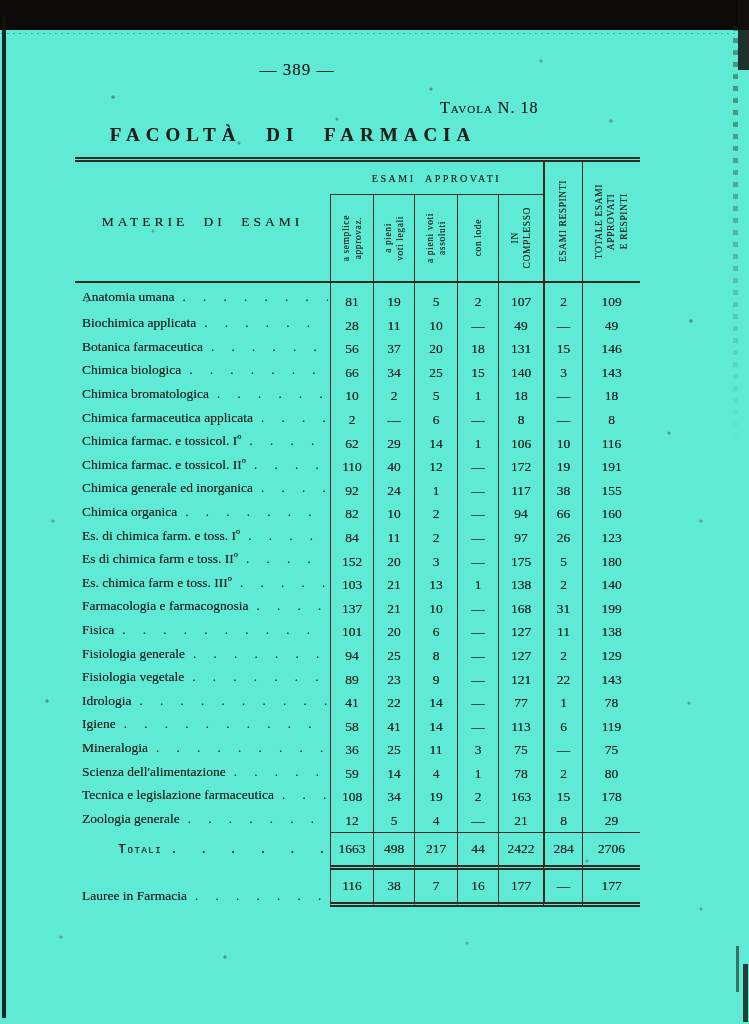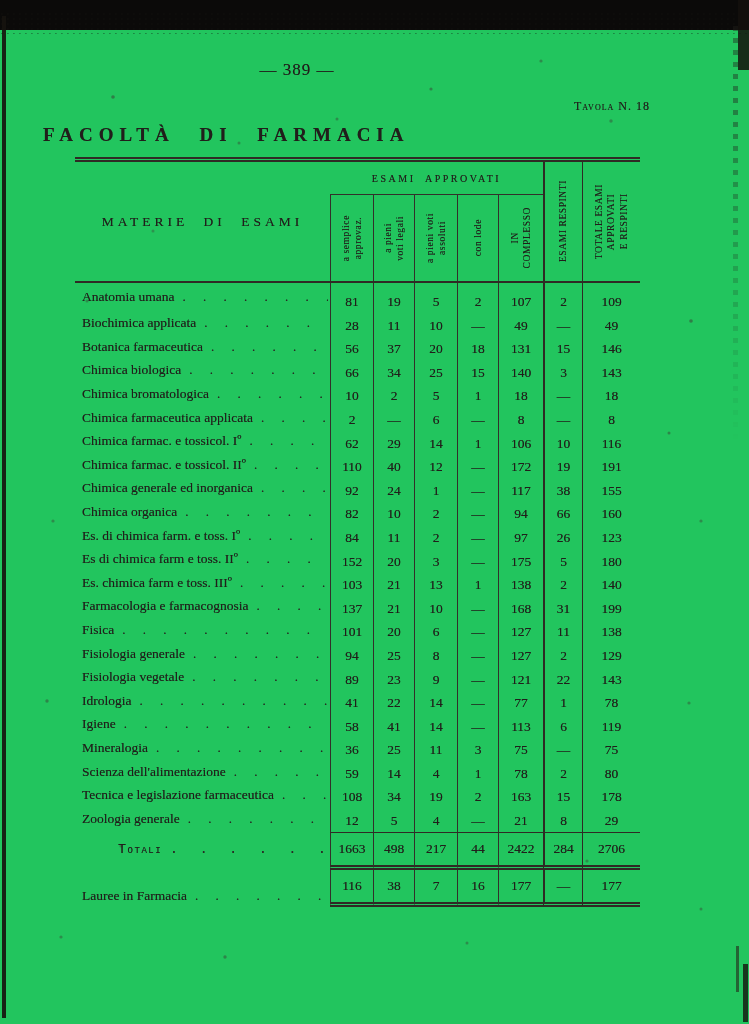--- a/index.html
+++ b/index.html
@@ -1,18 +1,18 @@
 <!DOCTYPE html>
 <html><head>
 <meta charset="utf-8">
 <style>
   html,body { margin:0; padding:0; background:#777; }
   .page {
     position:relative; width:749px; height:1024px; overflow:hidden;
-    background:#22c55e;
+    background:#5eead4;
     font-family:"Liberation Serif","DejaVu Serif",serif;
     color:#211e1b;
   }
   
   .scan-top {
     position:absolute; left:0; top:0; width:749px; height:30px; background:#0b0a09;
     clip-path:polygon(0 0,749 0,749 17,735 13,700 22,660 14,600 20,540 15,480 24,420 16,360 21,300 14,240 22,180 15,120 24,60 16,20 26,0 18);
   }
   .scan-top-noise {
     position:absolute; left:0; top:12px; width:749px; height:22px; opacity:.45;
@@ -40,23 +40,23 @@
       668px 432px 0 .5px rgba(60,55,48,.45), 700px 520px 0 .6px rgba(60,55,48,.4),
       52px 520px  0 .6px rgba(60,55,48,.4), 46px 700px  0 .7px rgba(60,55,48,.45),
       688px 702px 0 .6px rgba(60,55,48,.4), 224px 956px 0 .7px rgba(60,55,48,.45),
       466px 942px 0 .5px rgba(60,55,48,.4), 586px 860px 0 .6px rgba(60,55,48,.4),
       336px 118px 0 .5px rgba(60,55,48,.4), 152px 230px 0 .5px rgba(60,55,48,.35),
       540px 60px  0 .6px rgba(60,55,48,.4), 120px 845px 0 .6px rgba(60,55,48,.4),
       60px 936px  0 .6px rgba(60,55,48,.4), 700px 908px 0 .5px rgba(60,55,48,.4);
   }
   
   .pageno { position:absolute; left:197px; top:60px; width:200px; text-align:center; font-size:17px; letter-spacing:1px; }
-  .tavola { position:absolute; left:440px; top:99px; width:210px; text-align:right; font-size:12px;
+  .tavola { position:absolute; left:440px; top:99px; width:210px; font-size:16px;
             font-variant-caps:small-caps; letter-spacing:1px; }
-  .title  { position:absolute; left:43px; top:124px; width:500px; margin:0;
+  .title  { position:absolute; left:43px; top:124px; width:500px; text-align:center; margin:0;
             font-size:19px; font-weight:bold; letter-spacing:6px; word-spacing:14px; }
   
   .tbl { position:absolute; left:75px; top:157px; width:565px; font-size:13.5px; }
   .tbl * { box-sizing:border-box; }
   .grid { display:grid; grid-template-columns:255px 43px 41px 43px 41px 45px 39px 58px; }
   .thead { grid-template-rows:33px 86px; border-top:5px double #2f2a24; border-bottom:2px solid #2f2a24; }
   .cell { display:flex; align-items:center; justify-content:center; }
   .bL  { border-left:1px solid #33302a; }
   .bLt { border-left:2.5px solid #2f2a24; }
   .bLm { border-left:1.5px solid #2f2a24; }

